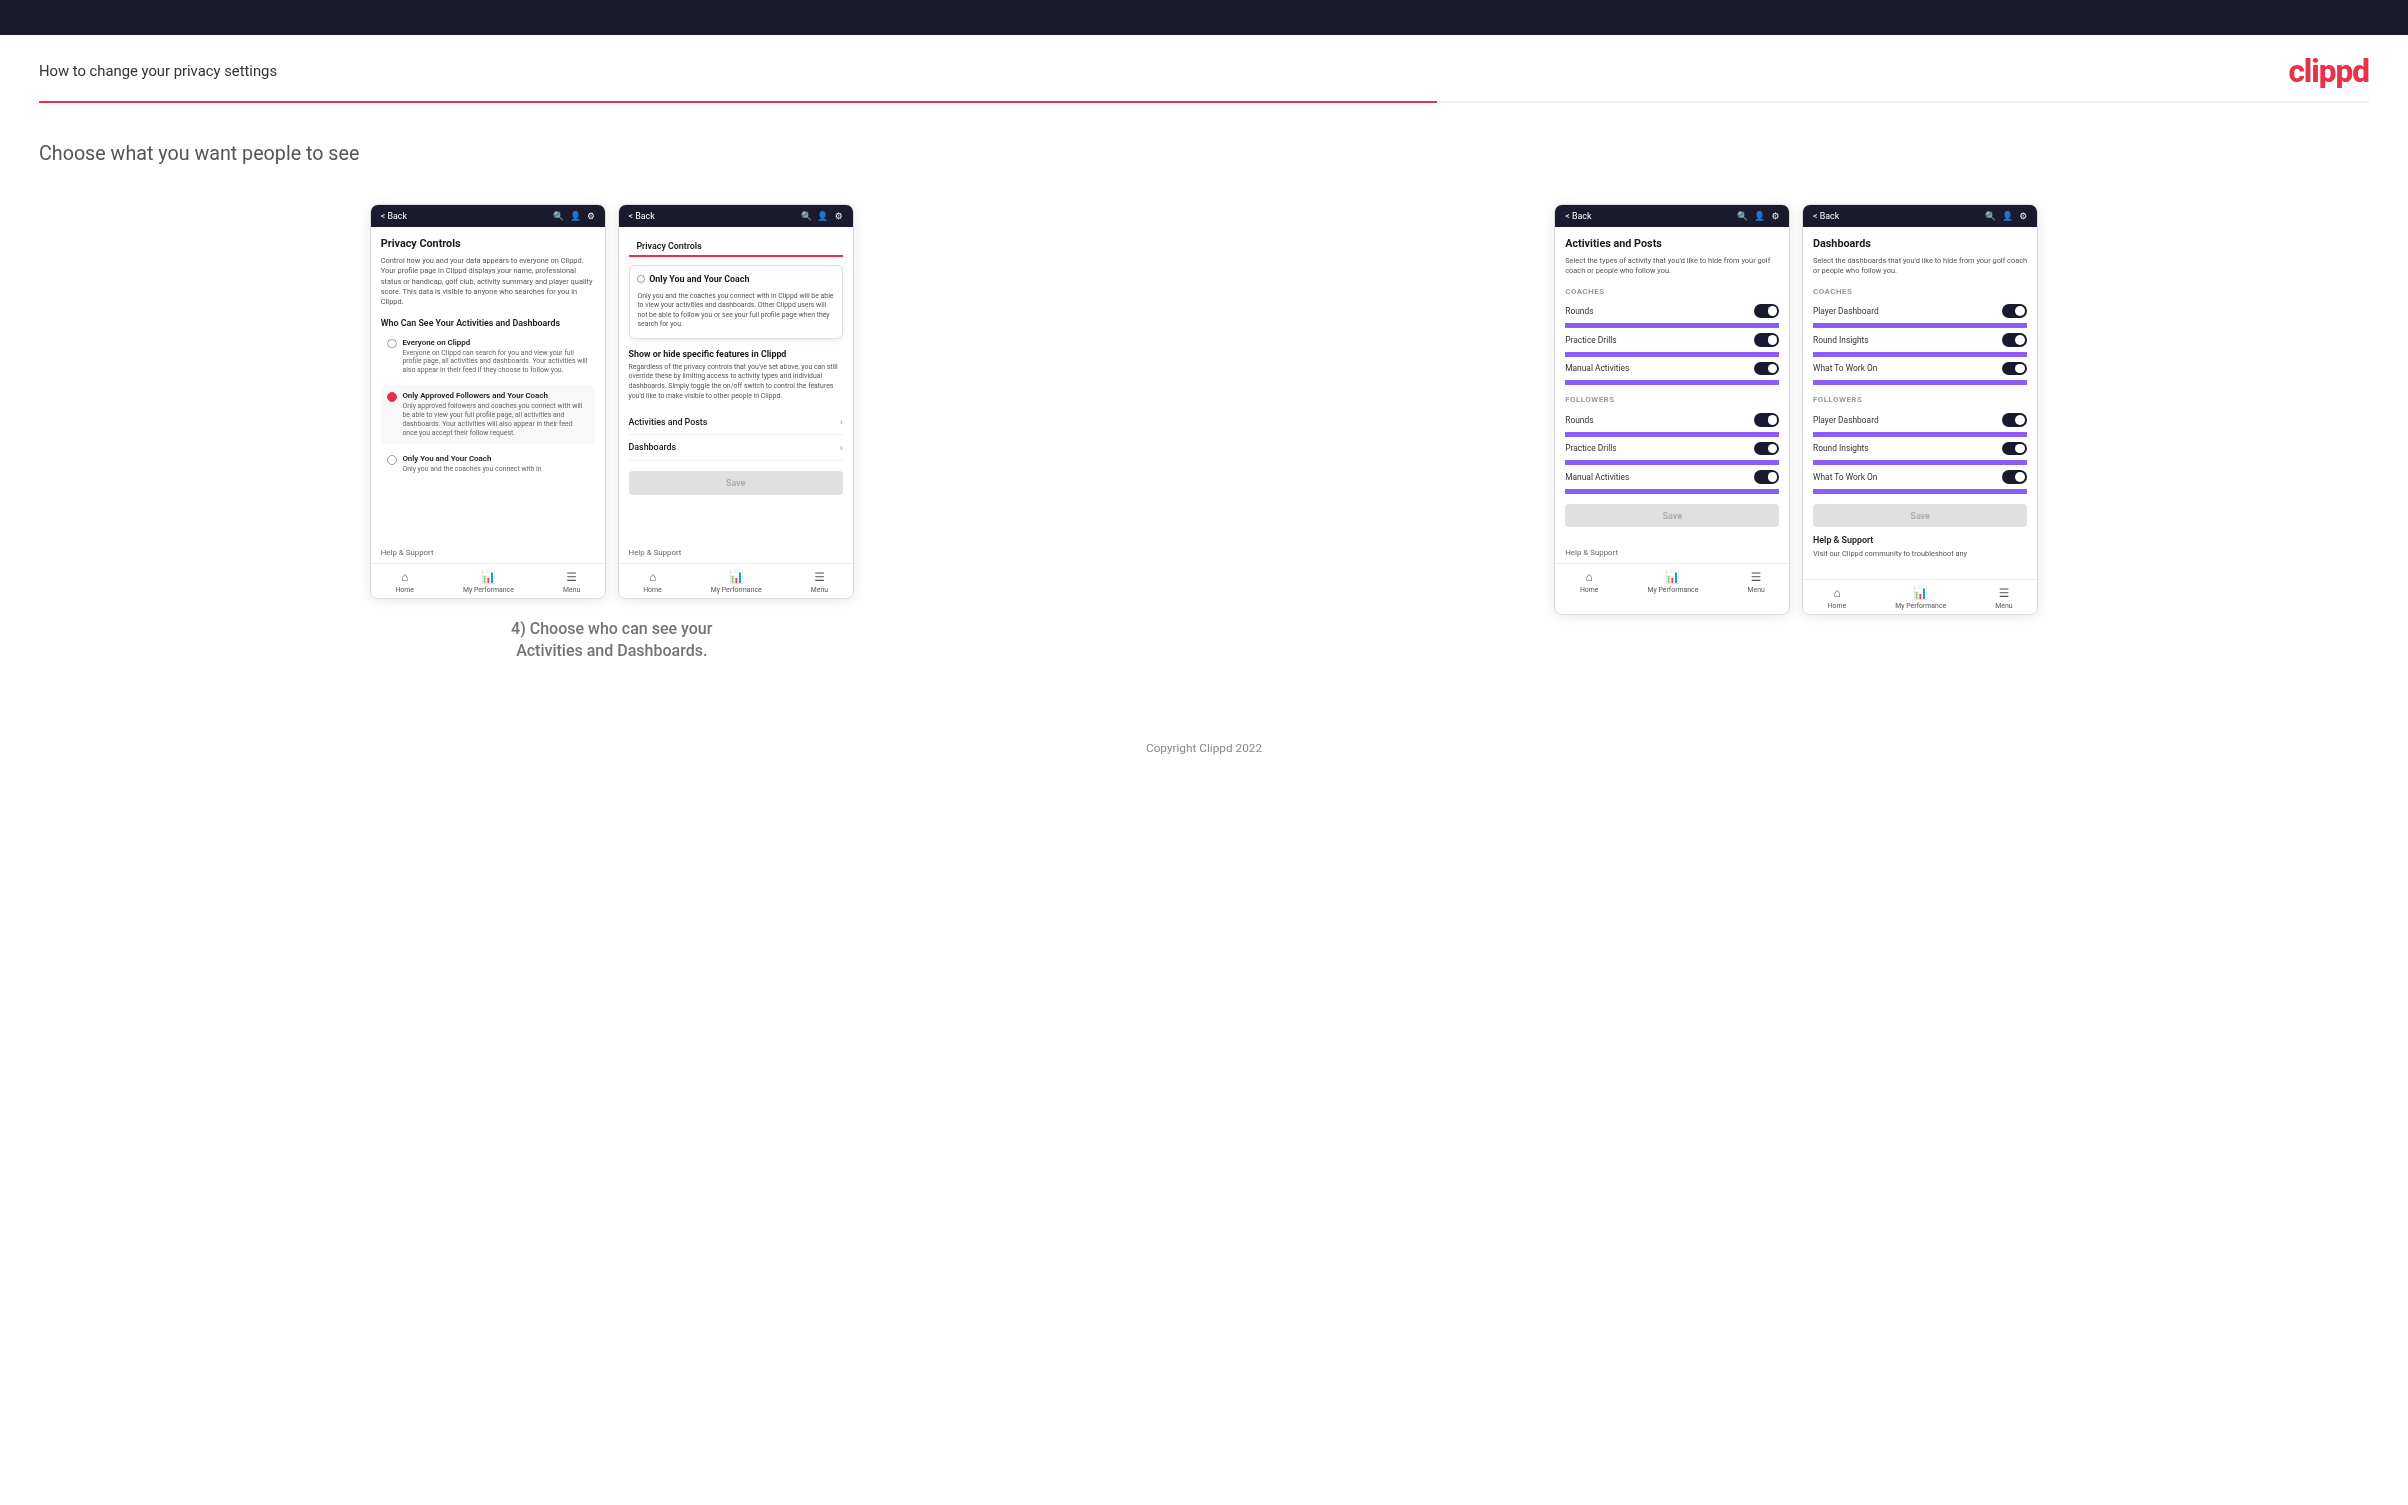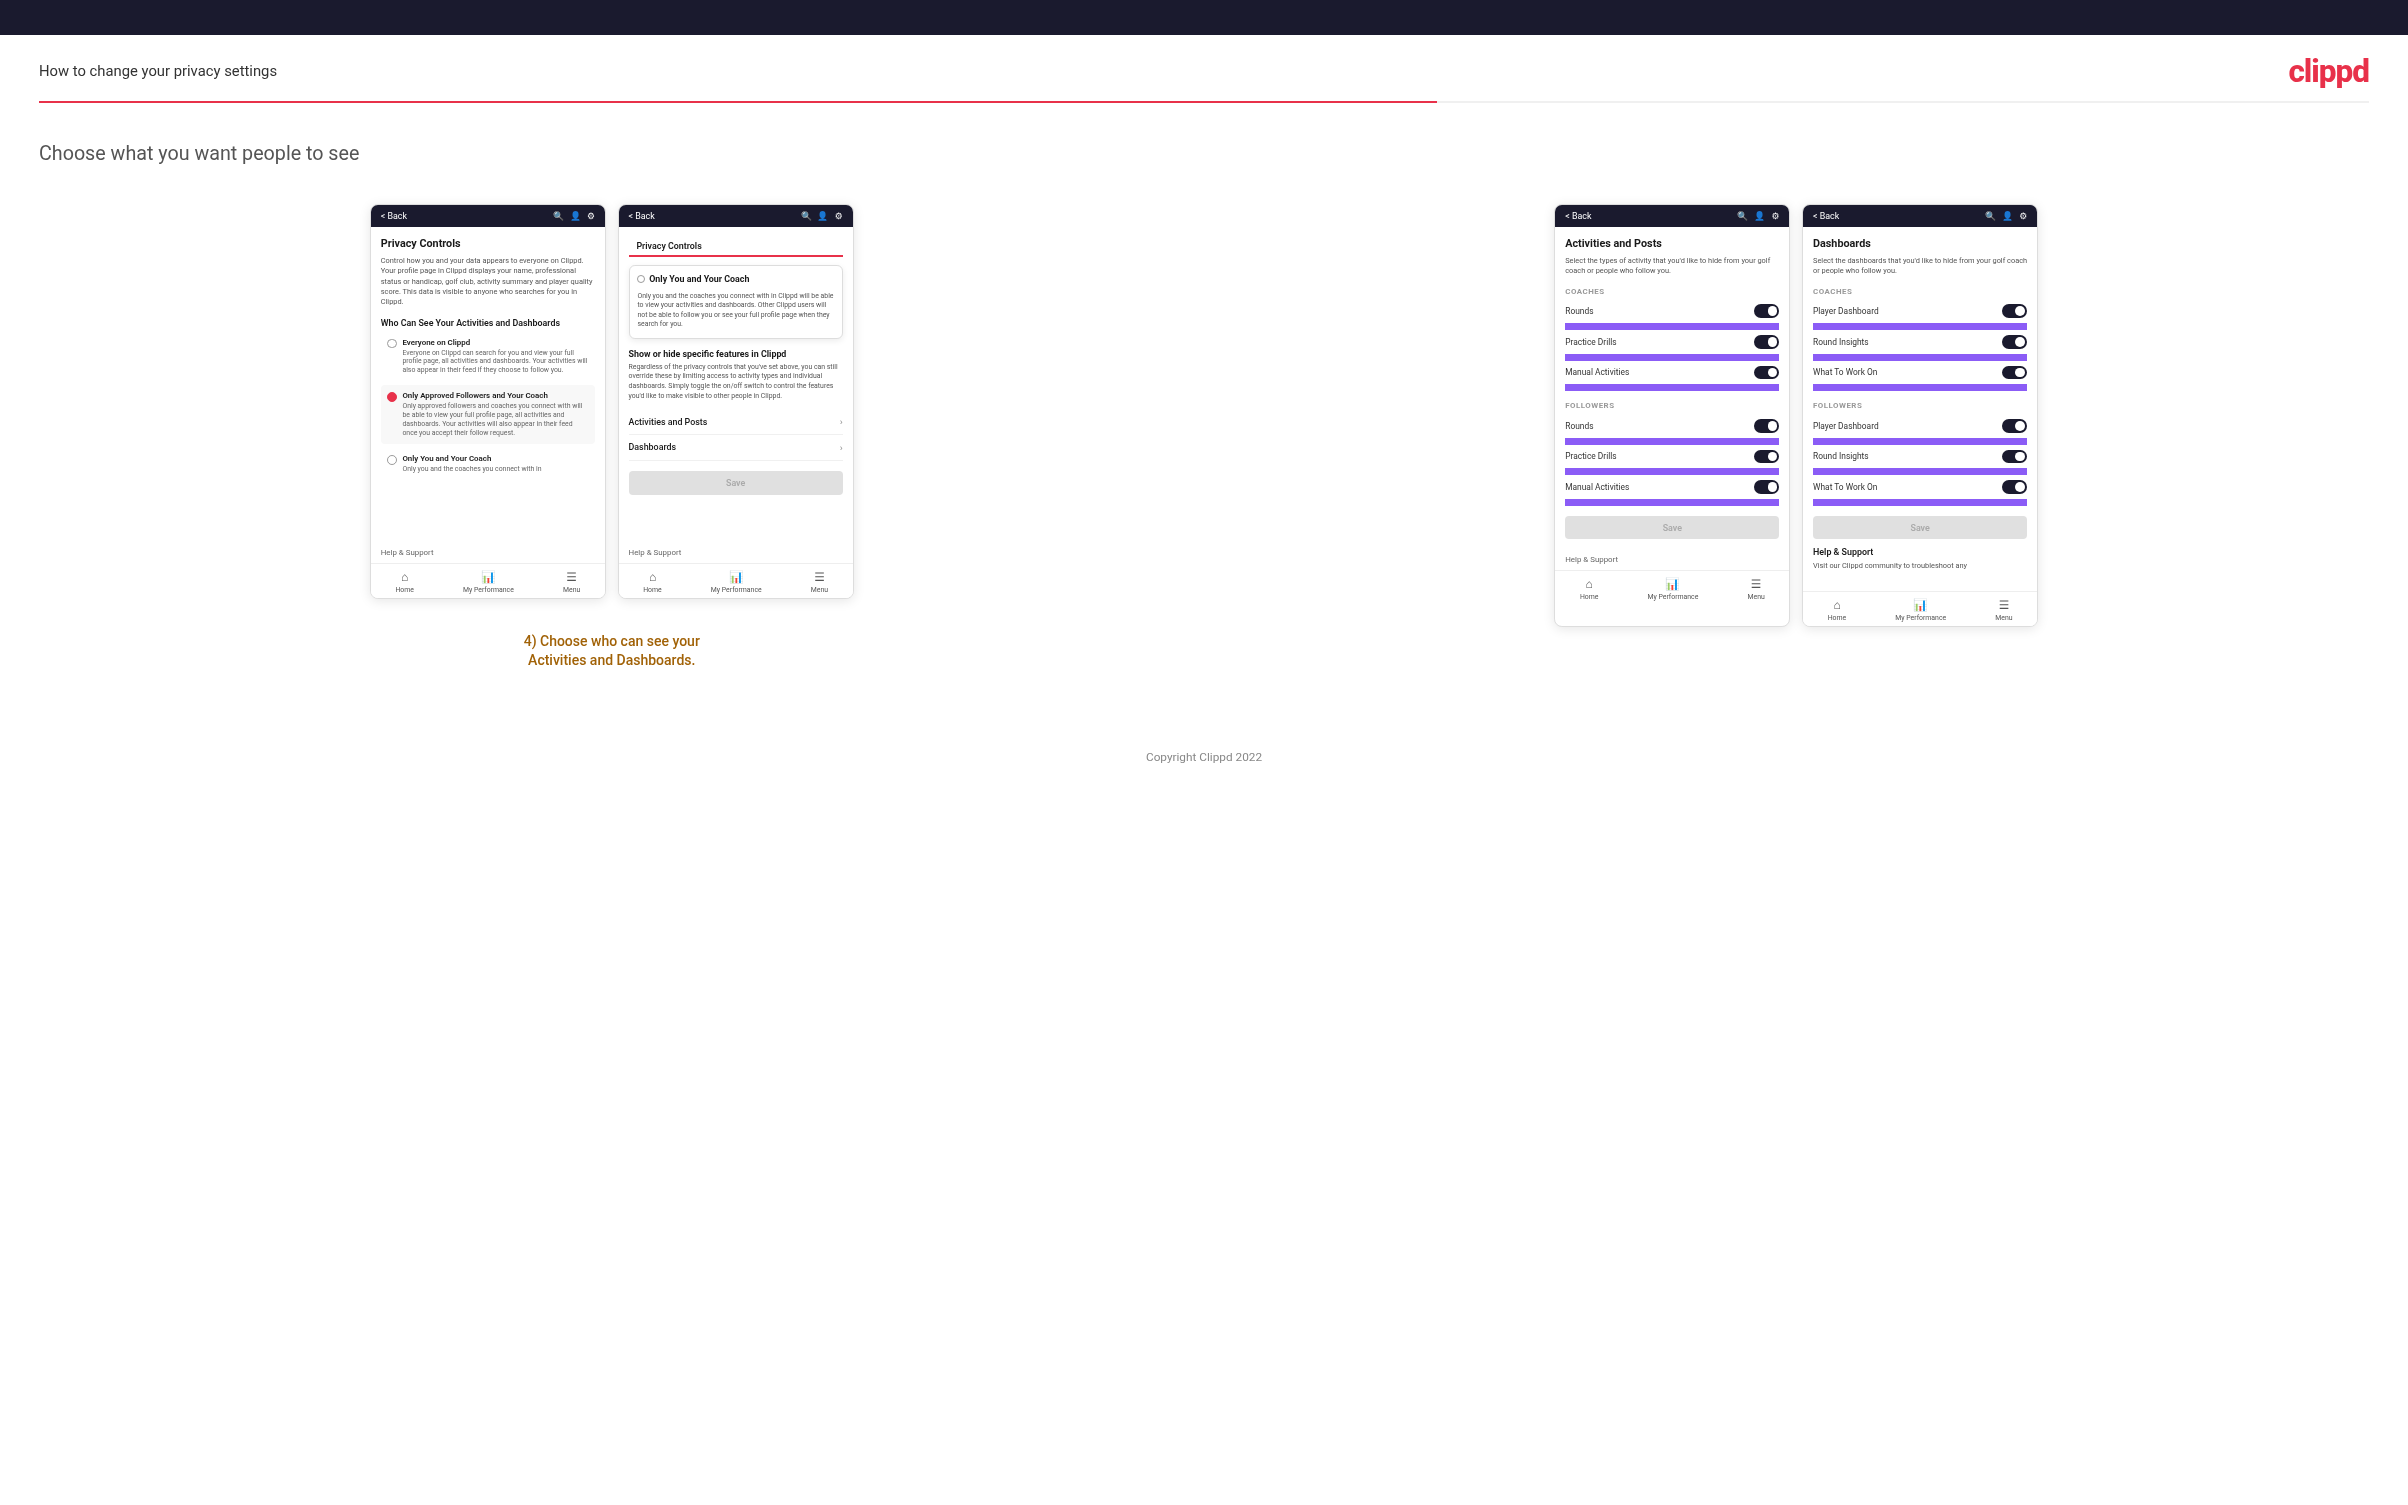--- a/index.html
+++ b/index.html
@@ -222,21 +222,21 @@
       color: #999;
       font-size: 9.9px;
     }
 
     
     .toggle-row {
       display: flex;
       justify-content: space-between;
       align-items: center;
       padding: 4.9px 0;
-      border-bottom: 7px solid #8b5cf6;
+      border-bottom: 5px solid #8b5cf6;
       gap: 48px;
     }
     .toggle-label {
       font-size: 8.4px;
       color: #333;
     }
     .toggle-switch {
       width: 25.6px;
       height: 13.8px;
       background: #1a1a2e;
@@ -301,24 +301,24 @@
       color: #555;
       gap: 2px;
     }
     .nav-icon {
       font-size: 11.8px;
     }
 
     
     .caption {
       text-align: center;
-      font-size: 14px;
+      font-size: 16px;
       font-weight: 500;
-      color: #a16207;
-      margin-top: 33px;
+      color: #737373;
+      margin-top: 19px;
       line-height: 1.4;
       max-width: 286px;
     }
 
     
     .caption-large {
       font-size: 17.7px;
       font-weight: 500;
       color: #333;
       margin-top: 15.8px;

